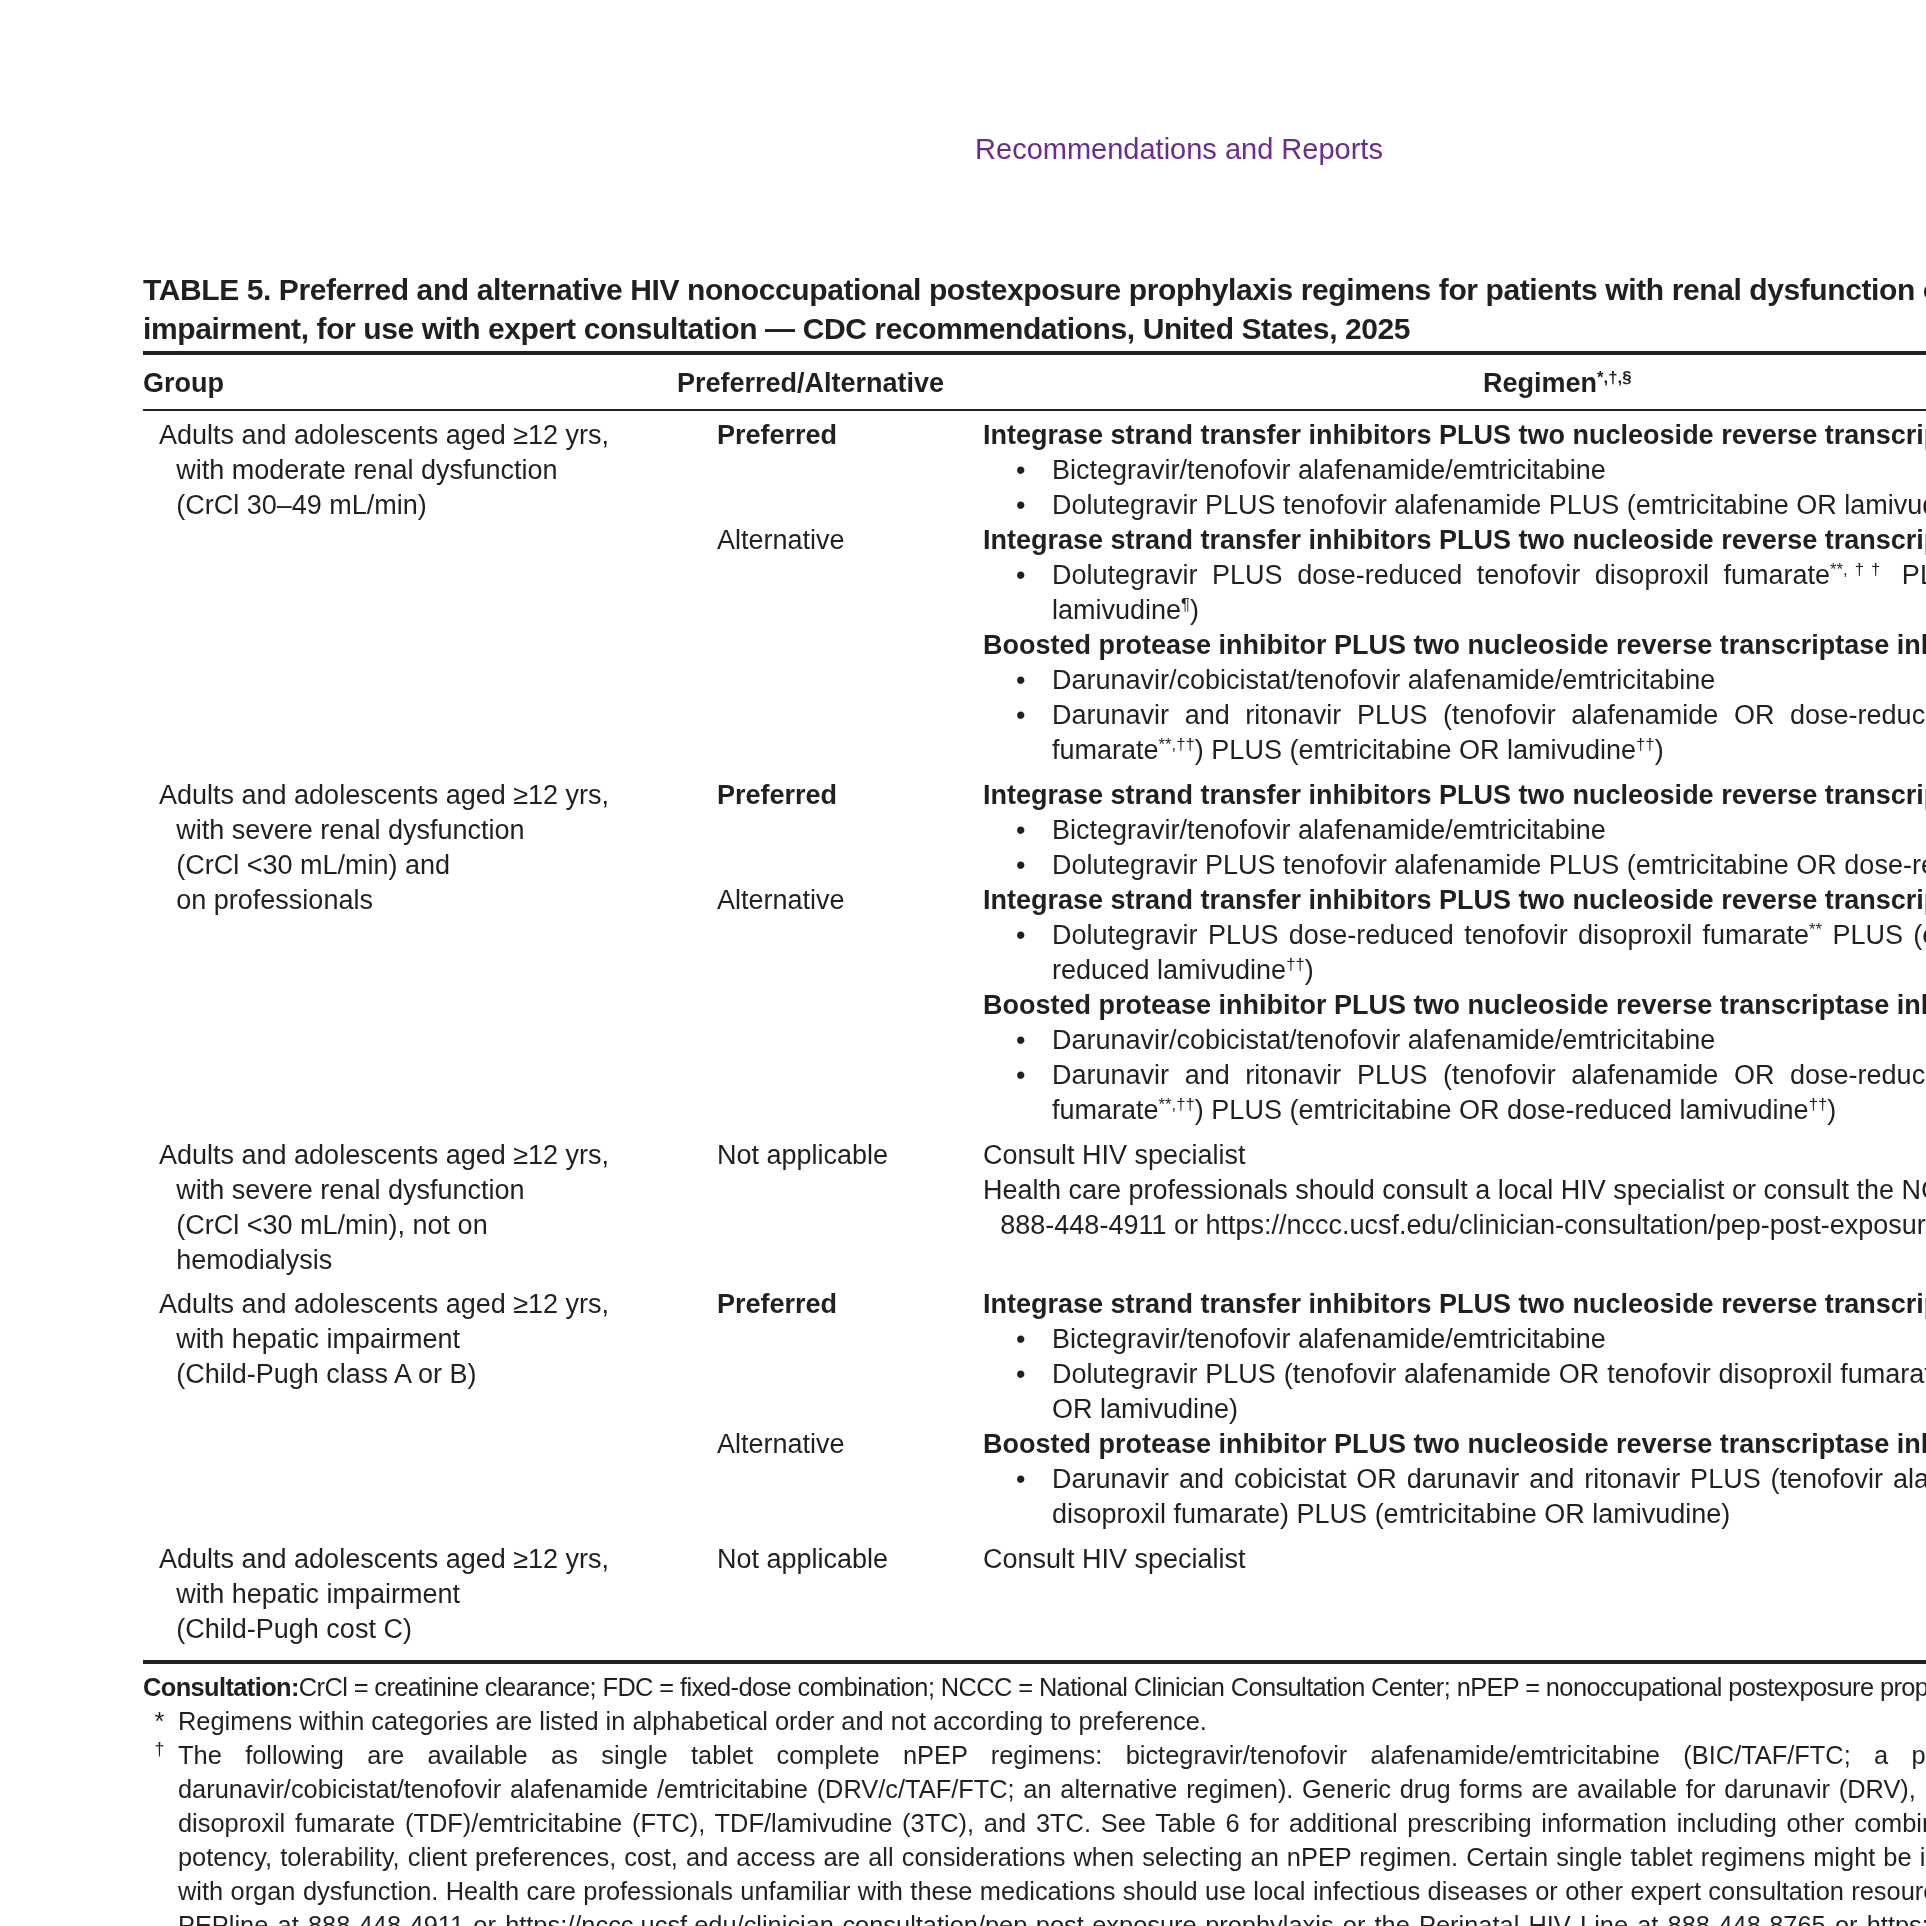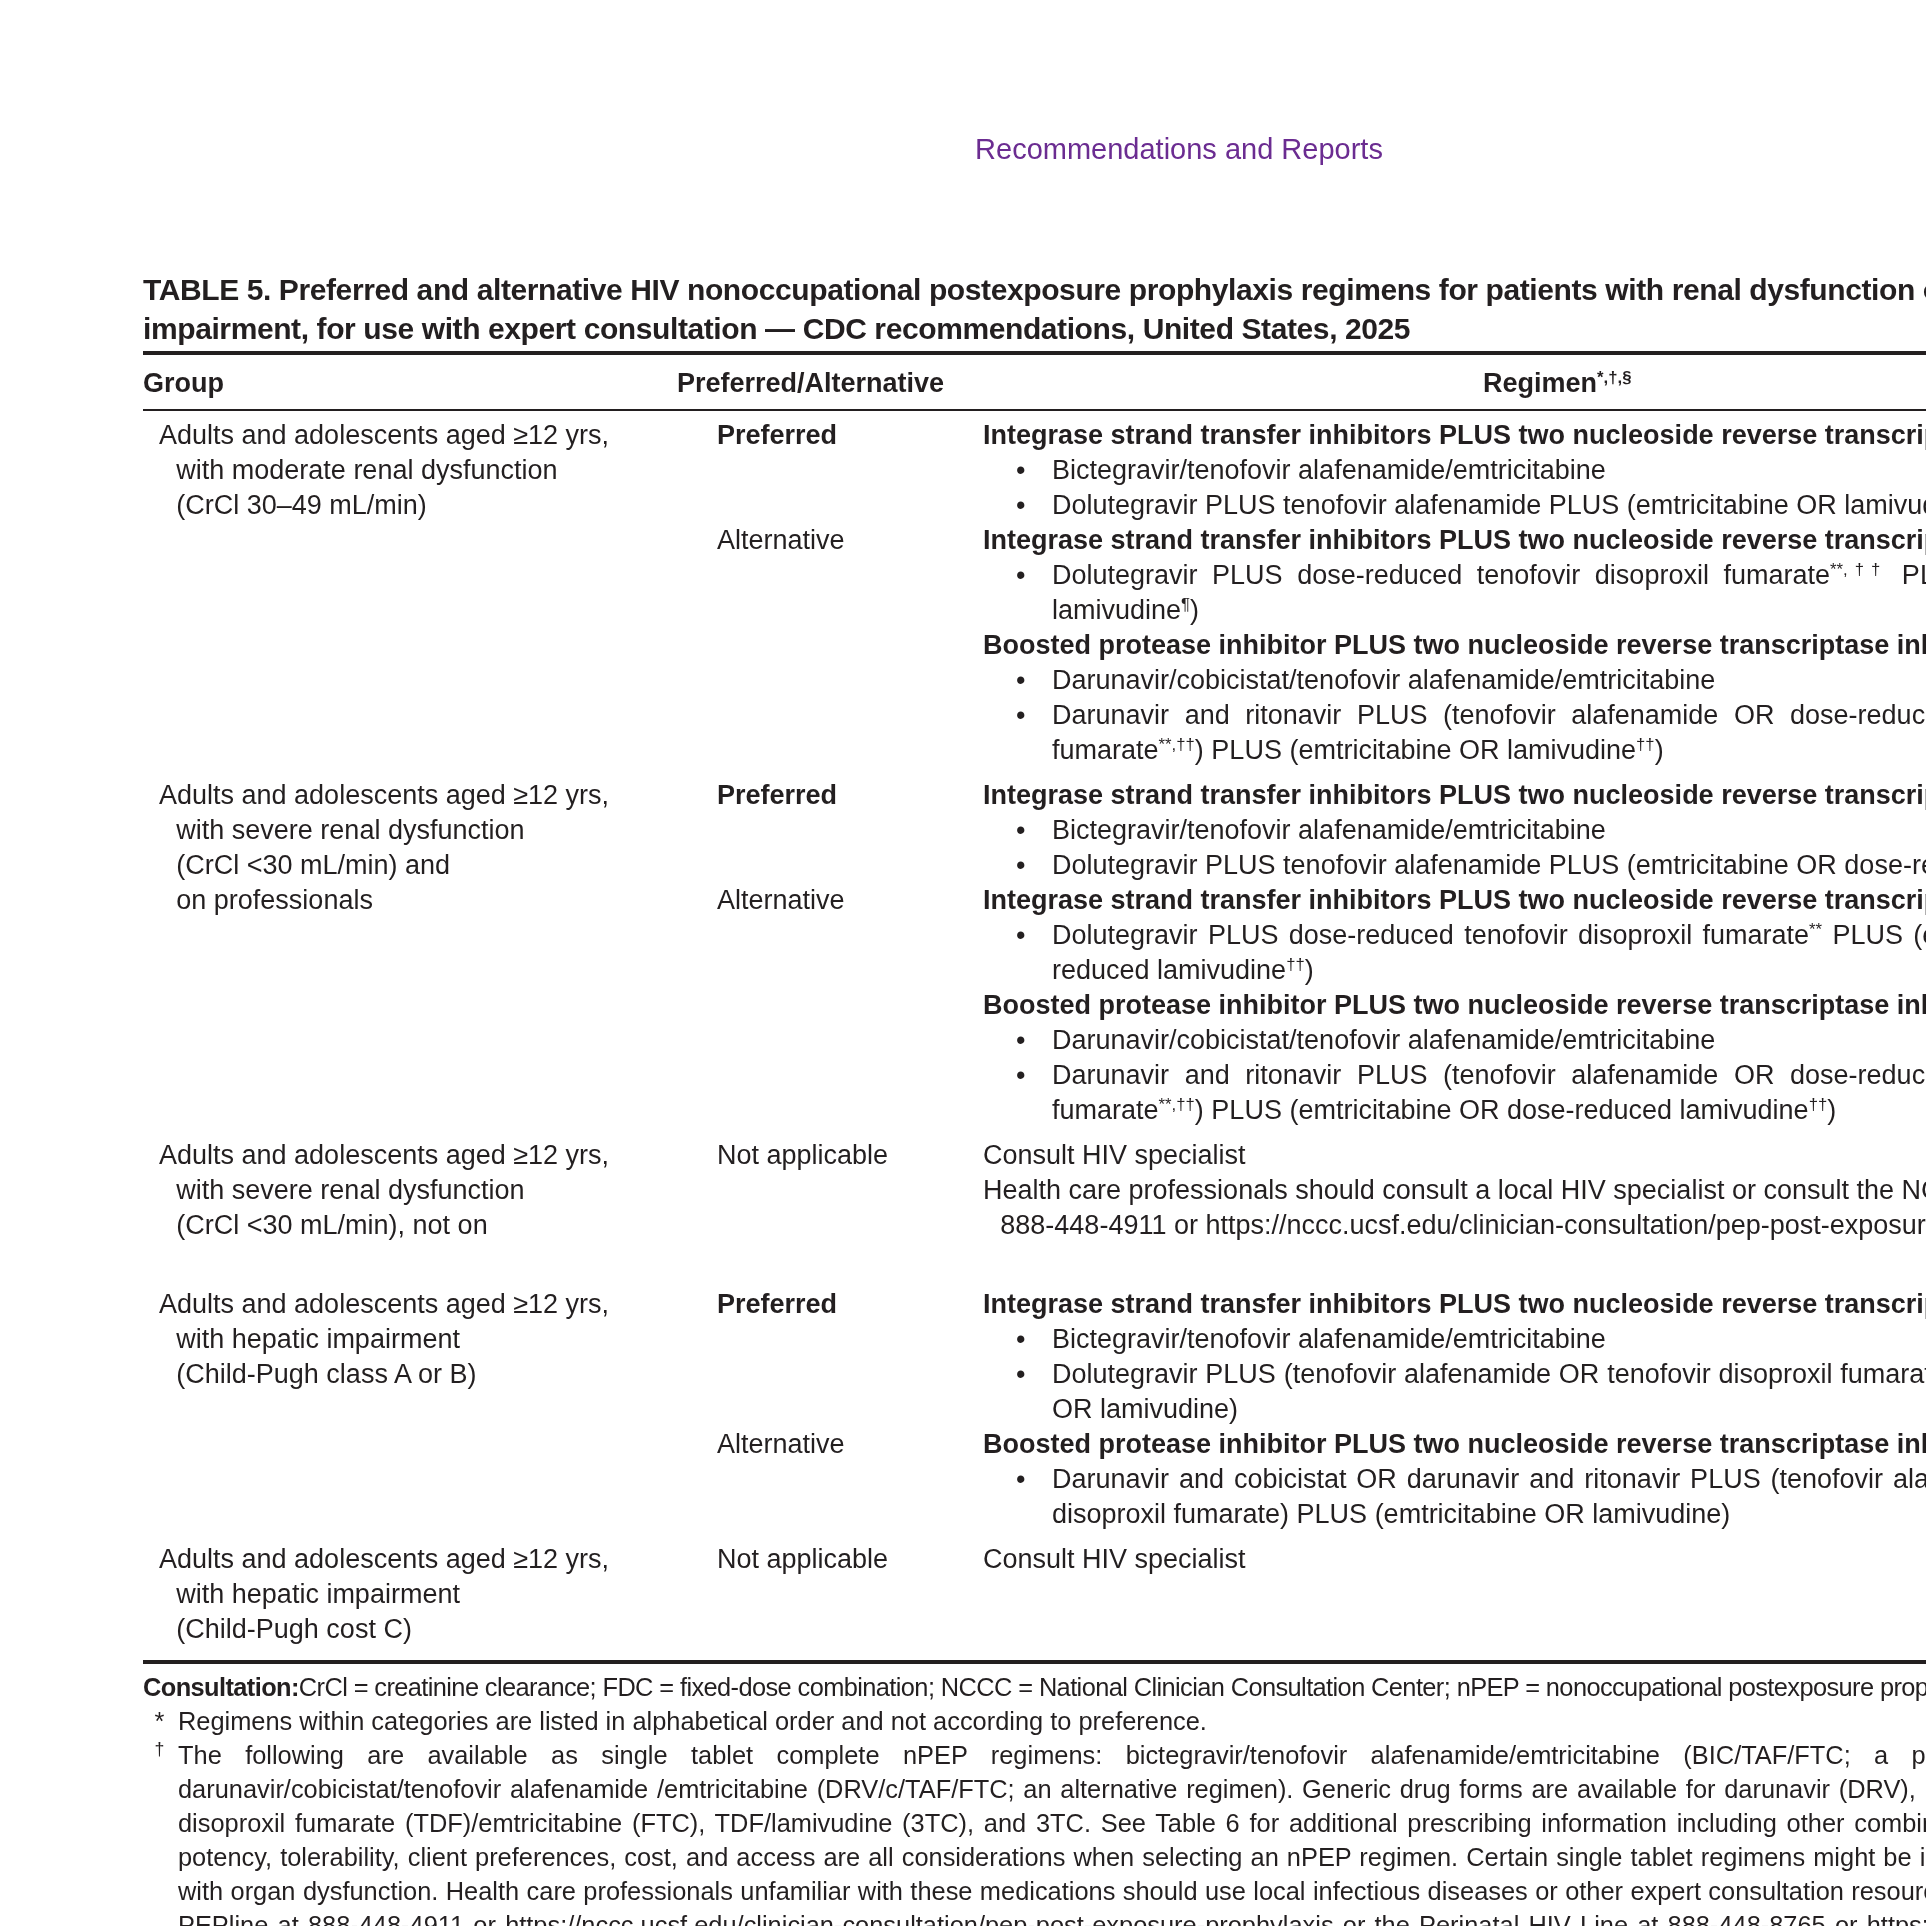--- a/index.html
+++ b/index.html
@@ -111,20 +111,21 @@
           </div>
         </div>
       </div>
     </div>
     <div class="gap"></div>
     <div class="row" style="min-height: 139px;">
       <div class="grp">
         <span class="l">Adults and adolescents aged ≥12 yrs,</span>
         <span class="l ind">with severe renal dysfunction</span>
         <span class="l ind">(CrCl &lt;30 mL/min), not on</span>
+        <span class="l ind">hemodialysis</span>
       </div>
       <div>
         <div class="sub">
           <div class="pa">Not applicable</div>
           <div class="reg">
             <span class="plain">Consult HIV specialist</span>
             <span class="plain">Health care professionals should consult a local HIV specialist or consult the NCCC PEPline at</span>
             <span class="plain ind">888-448-4911 or https://nccc.ucsf.edu/clinician-consultation/pep-post-exposure-prophylaxis</span>
           </div>
         </div>

